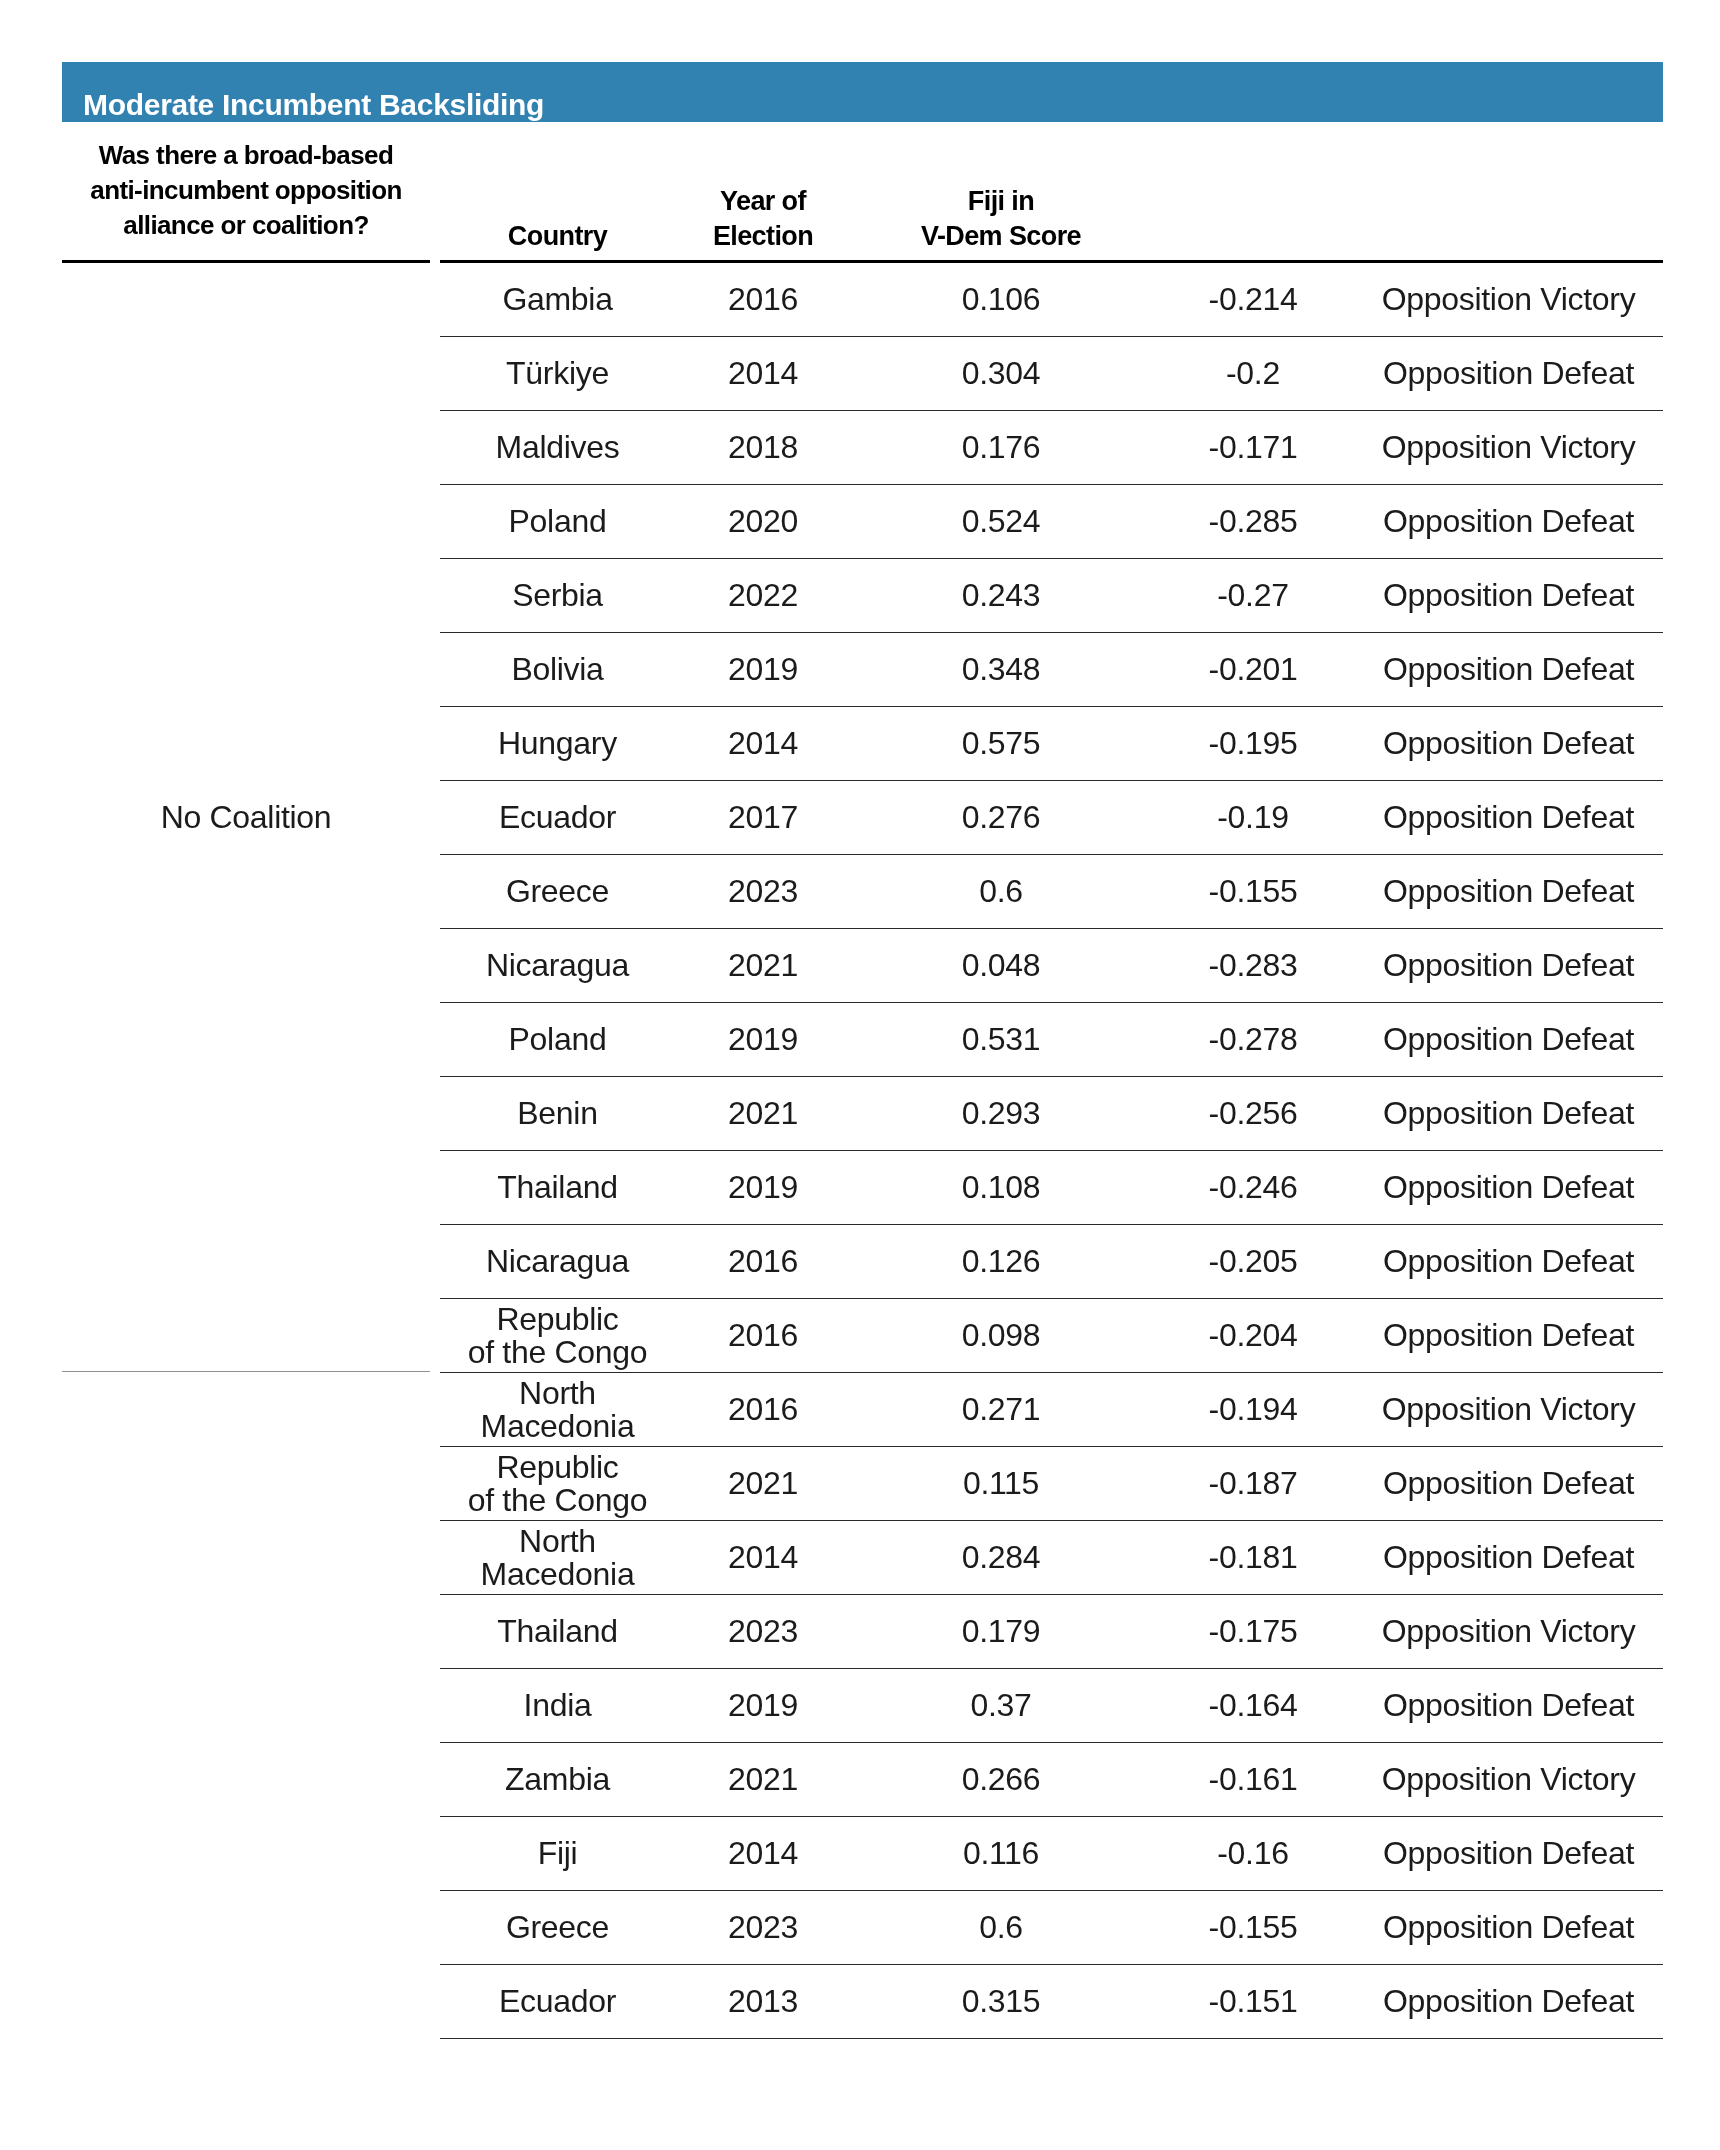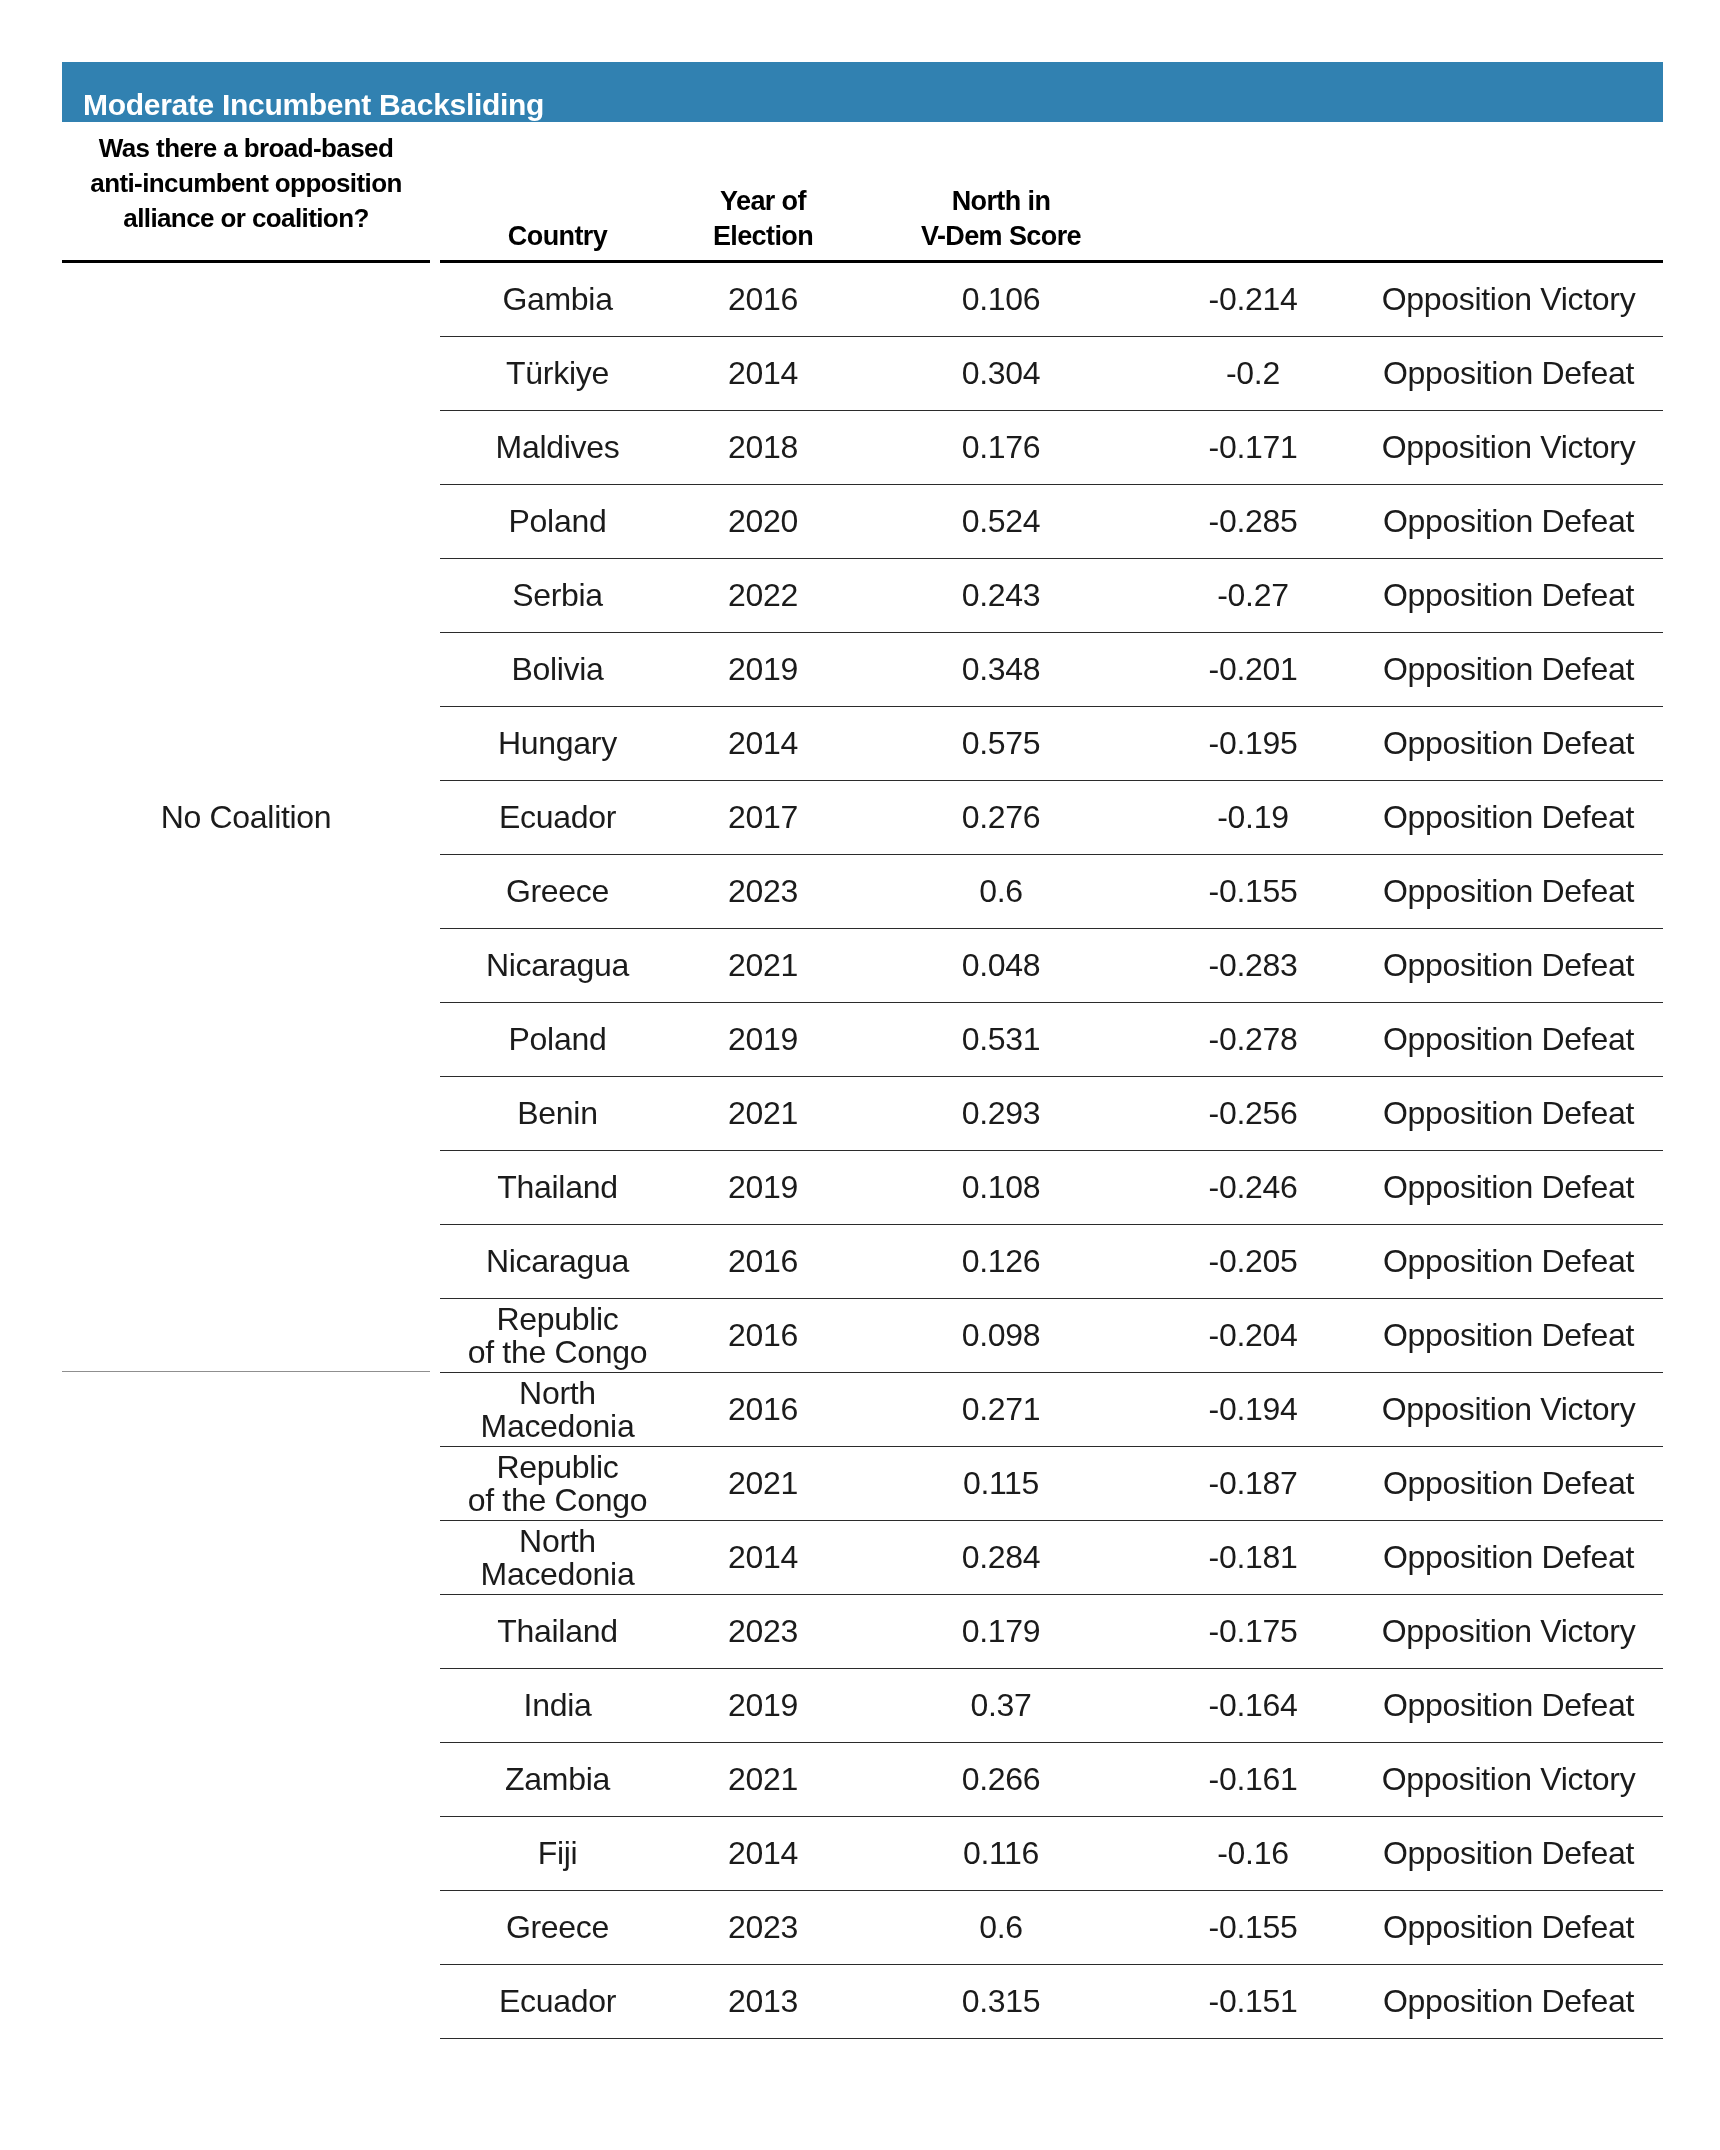--- a/index.html
+++ b/index.html
@@ -42,21 +42,21 @@
   }
   .question {
     box-sizing: border-box;
     height: 141px;
     border-bottom: 3.7px solid #000000;
     display: flex;
     flex-direction: column;
     justify-content: flex-end;
     align-items: center;
     text-align: left;
-    padding-bottom: 24px;
+    padding-bottom: 17px;
     font-size: 26px;
     font-weight: bold;
     line-height: 35px;
     letter-spacing: -0.6px;
     color: #000000;
   }
   .question span { display: block; }
   .group {
     box-sizing: border-box;
     border-bottom: 1.2px solid #8F8F8F;
@@ -135,21 +135,21 @@
   <div class="right-col">
     <div class="col-headers">
       <div class="hcell">
         <span>Country</span>
       </div>
       <div class="hcell">
         <span>Year of</span>
         <span>Election</span>
       </div>
       <div class="hcell">
-        <span>North in</span>
+        <span>Fiji in</span>
         <span>V-Dem Score</span>
       </div>
     </div>
     <div id="rows">
   <div class="row">
     <span class="cell c-country">Gambia</span>
     <span class="cell c-year">2016</span>
     <span class="cell c-vdem">0.106</span>
     <span class="cell c-drop">-0.214</span>
     <span class="cell c-outcome">Opposition Victory</span>

